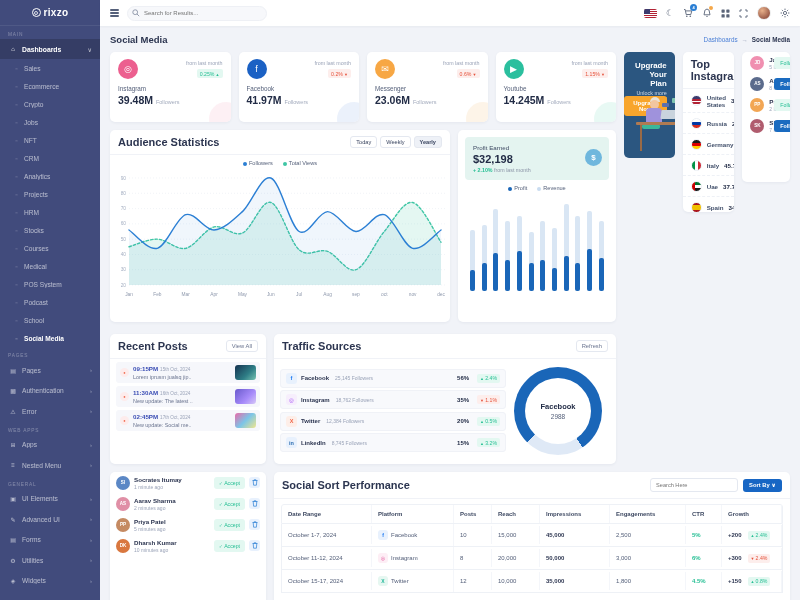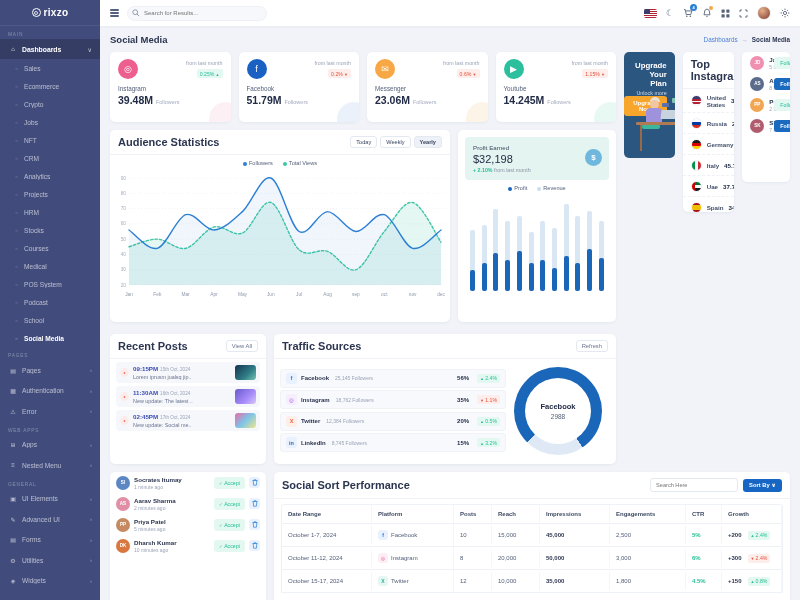--- a/index.html
+++ b/index.html
@@ -99,21 +99,21 @@
 .filters{display:flex;gap:3px}
 .filter-btn{font-size:5.6px;color:#3a4560;border:1px solid #e4e8f0;background:#fff;border-radius:3px;padding:2px 5px;cursor:pointer;font-family:inherit}
 .filter-btn.active{background:#eef1f7;font-weight:bold}
 .legend{display:flex;justify-content:center;gap:10px;padding:5px 0 0;font-size:5.6px;color:#55607a}
 .legend b{font-weight:normal}
 .ldot{display:inline-block;width:4px;height:4px;border-radius:50%;margin-right:2px;vertical-align:middle}
 
 .profit-card{width:158px;flex-shrink:0;padding:7px}
 .profit-panel{background:#e4f4f0;border-radius:4px;padding:7px 8px;position:relative}
 .pf-label{font-size:6.2px;color:#3f4a63}
-.pf-value{font-size:11px;font-weight:normal;color:#222c46;margin:2px 0}
+.pf-value{font-size:11px;font-weight:bold;color:#222c46;margin:2px 0}
 .pf-change{font-size:5.3px;color:#26bf94;font-weight:bold}
 .pf-note{font-size:5.3px;color:#8a93a6;font-weight:normal}
 .pf-ic{position:absolute;right:7px;top:12px;width:17px;height:17px;border-radius:50%;background:#6fb7dd;color:#fff;display:flex;align-items:center;justify-content:center;font-size:8px;font-weight:bold}
 .bars{display:flex;align-items:flex-end;justify-content:space-between;height:94px;padding:0 5px;margin-top:6px}
 .bar-col{position:relative;width:5px;height:100%}
 .bar-col i{position:absolute;bottom:0;left:0;width:100%;border-radius:2px}
 .bar-rev{background:#d9e6f4}
 .bar-pro{background:#1a66b8}
 
 .loc-card{height:160px;overflow:hidden}
@@ -491,21 +491,21 @@
                 <div class="stat-name">Instagram</div>
                 <div class="stat-value"><span>39.48M</span> <span class="stat-unit">Followers</span></div>
               </div>
 
               <div class="card stat-card">
                 <span class="stat-deco" style="background: rgb(233, 240, 251);"></span>
                 <div class="stat-ic" style="background: rgb(27, 97, 196);">f</div>
                 <div class="stat-note">from last month</div>
                 <span class="badge stat-badge down">0.2%</span>
                 <div class="stat-name">Facebook</div>
-                <div class="stat-value"><span>51.79M</span> <span class="stat-unit">Followers</span></div>
+                <div class="stat-value"><span>41.97M</span> <span class="stat-unit">Followers</span></div>
               </div>
 
               <div class="card stat-card">
                 <span class="stat-deco" style="background: rgb(253, 243, 229);"></span>
                 <div class="stat-ic" style="background: rgb(247, 167, 68);">✉</div>
                 <div class="stat-note">from last month</div>
                 <span class="badge stat-badge down">0.6%</span>
                 <div class="stat-name">Messenger</div>
                 <div class="stat-value"><span>23.06M</span> <span class="stat-unit">Followers</span></div>
               </div>

